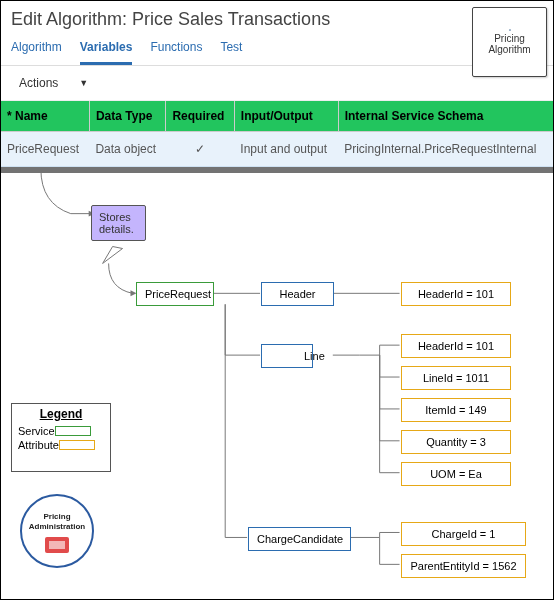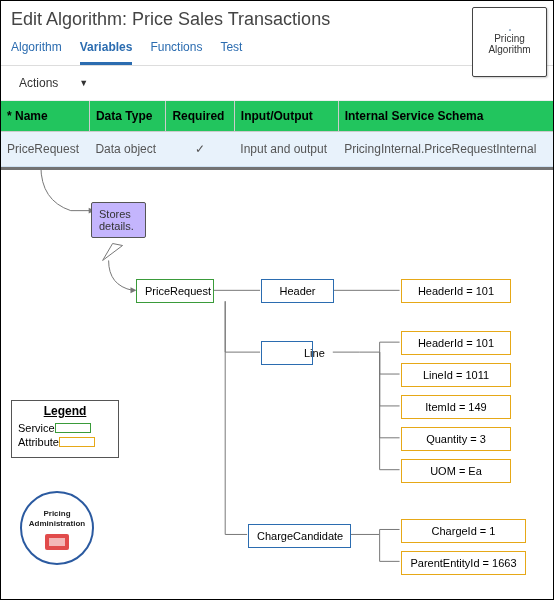--- a/index.html
+++ b/index.html
@@ -8,21 +8,21 @@
     font-size: 12px;
     background: #fff;
     width: 554px;
     height: 600px;
     position: relative;
     border: 1px solid #000;
   }
   
   .panel {
     background: #fff;
-    border-bottom: 3px solid #737373;
+    border-bottom: 6px solid #737373;
   }
   .panel-title {
     font-size: 18px;
     color: #444;
     padding: 8px 10px 4px 10px;
   }
   .tabs {
     display: flex;
     gap: 18px;
     padding: 0 10px;
@@ -128,22 +128,22 @@
     padding: 5px 7px;
     font-size: 11px;
     color: #333;
     width: 55px;
   }
   
   .legend {
     position: absolute;
     border: 1px solid #555;
     background: #fff;
-    width: 108px;
-    padding-bottom: 8px;
+    width: 100px;
+    padding-bottom: 19px;
   }
   .legend-title {
     text-align: center;
     font-weight: bold;
     text-decoration: underline;
     font-size: 12px;
     padding: 3px 0;
   }
   .legend-row {
     display: flex;
@@ -269,21 +269,21 @@
 
   <div class="node attr" style="left:400px; top:109px; width:110px;">HeaderId  = 101</div>
 
   <div class="node attr" style="left:400px; top:161px; width:110px;">HeaderId  = 101</div>
   <div class="node attr" style="left:400px; top:193px; width:110px;">LineId  = 1011</div>
   <div class="node attr" style="left:400px; top:225px; width:110px;">ItemId  = 149</div>
   <div class="node attr" style="left:400px; top:257px; width:110px;">Quantity  = 3</div>
   <div class="node attr" style="left:400px; top:289px; width:110px;">UOM = Ea</div>
 
   <div class="node attr" style="left:400px; top:349px; width:125px;">ChargeId  = 1</div>
-  <div class="node attr" style="left:400px; top:381px; width:125px;">ParentEntityId = 1663</div>
+  <div class="node attr" style="left:400px; top:381px; width:125px;">ParentEntityId = 1562</div>
 
   <div class="legend" style="left:10px; top:230px;">
     <div class="legend-title">Legend</div>
     <div class="legend-row">
       <span>Service</span>
       <span class="legend-swatch" style="border-color:#3a9b3a"></span>
     </div>
     <div class="legend-row">
       <span>Attribute</span>
       <span class="legend-swatch" style="border-color:#e6a817"></span>

